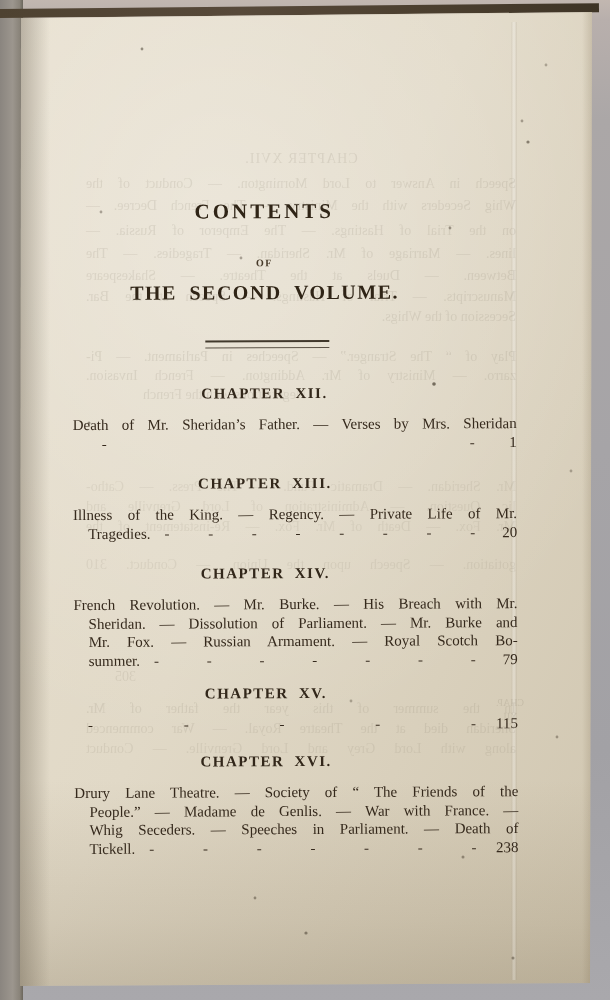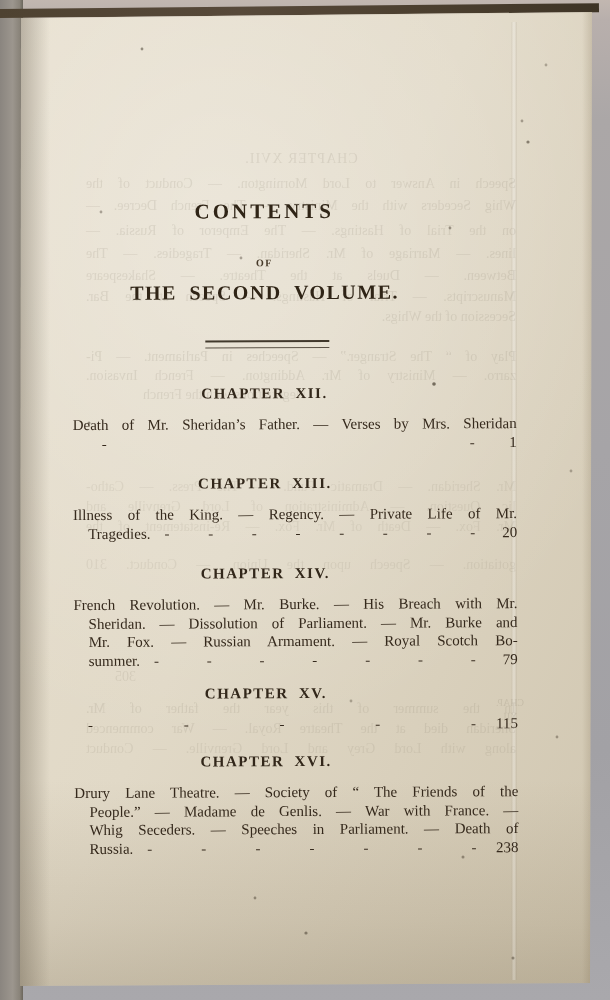--- a/index.html
+++ b/index.html
@@ -143,20 +143,20 @@
           <span class="pnum">115</span>
         </div>
       </section>
 
       <section class="entry" style="top:752px">
         <h3 class="chap">CHAPTER XVI.</h3>
         <div class="bodyline jline">Drury Lane Theatre. — Society of “ The Friends of the</div>
         <div class="bodyline jline indent">People.” — Madame de Genlis. — War with France. —</div>
         <div class="bodyline jline indent">Whig Seceders. — Speeches in Parliament. — Death of</div>
         <div class="bodyline lastline indent">
-          <span>Russia.</span>
+          <span>Tickell.</span>
           <span class="leaders">- - - - - - -</span>
           <span class="pnum">238</span>
         </div>
       </section>
     </div>
   </div>
 </div>
 
 </body></html>

